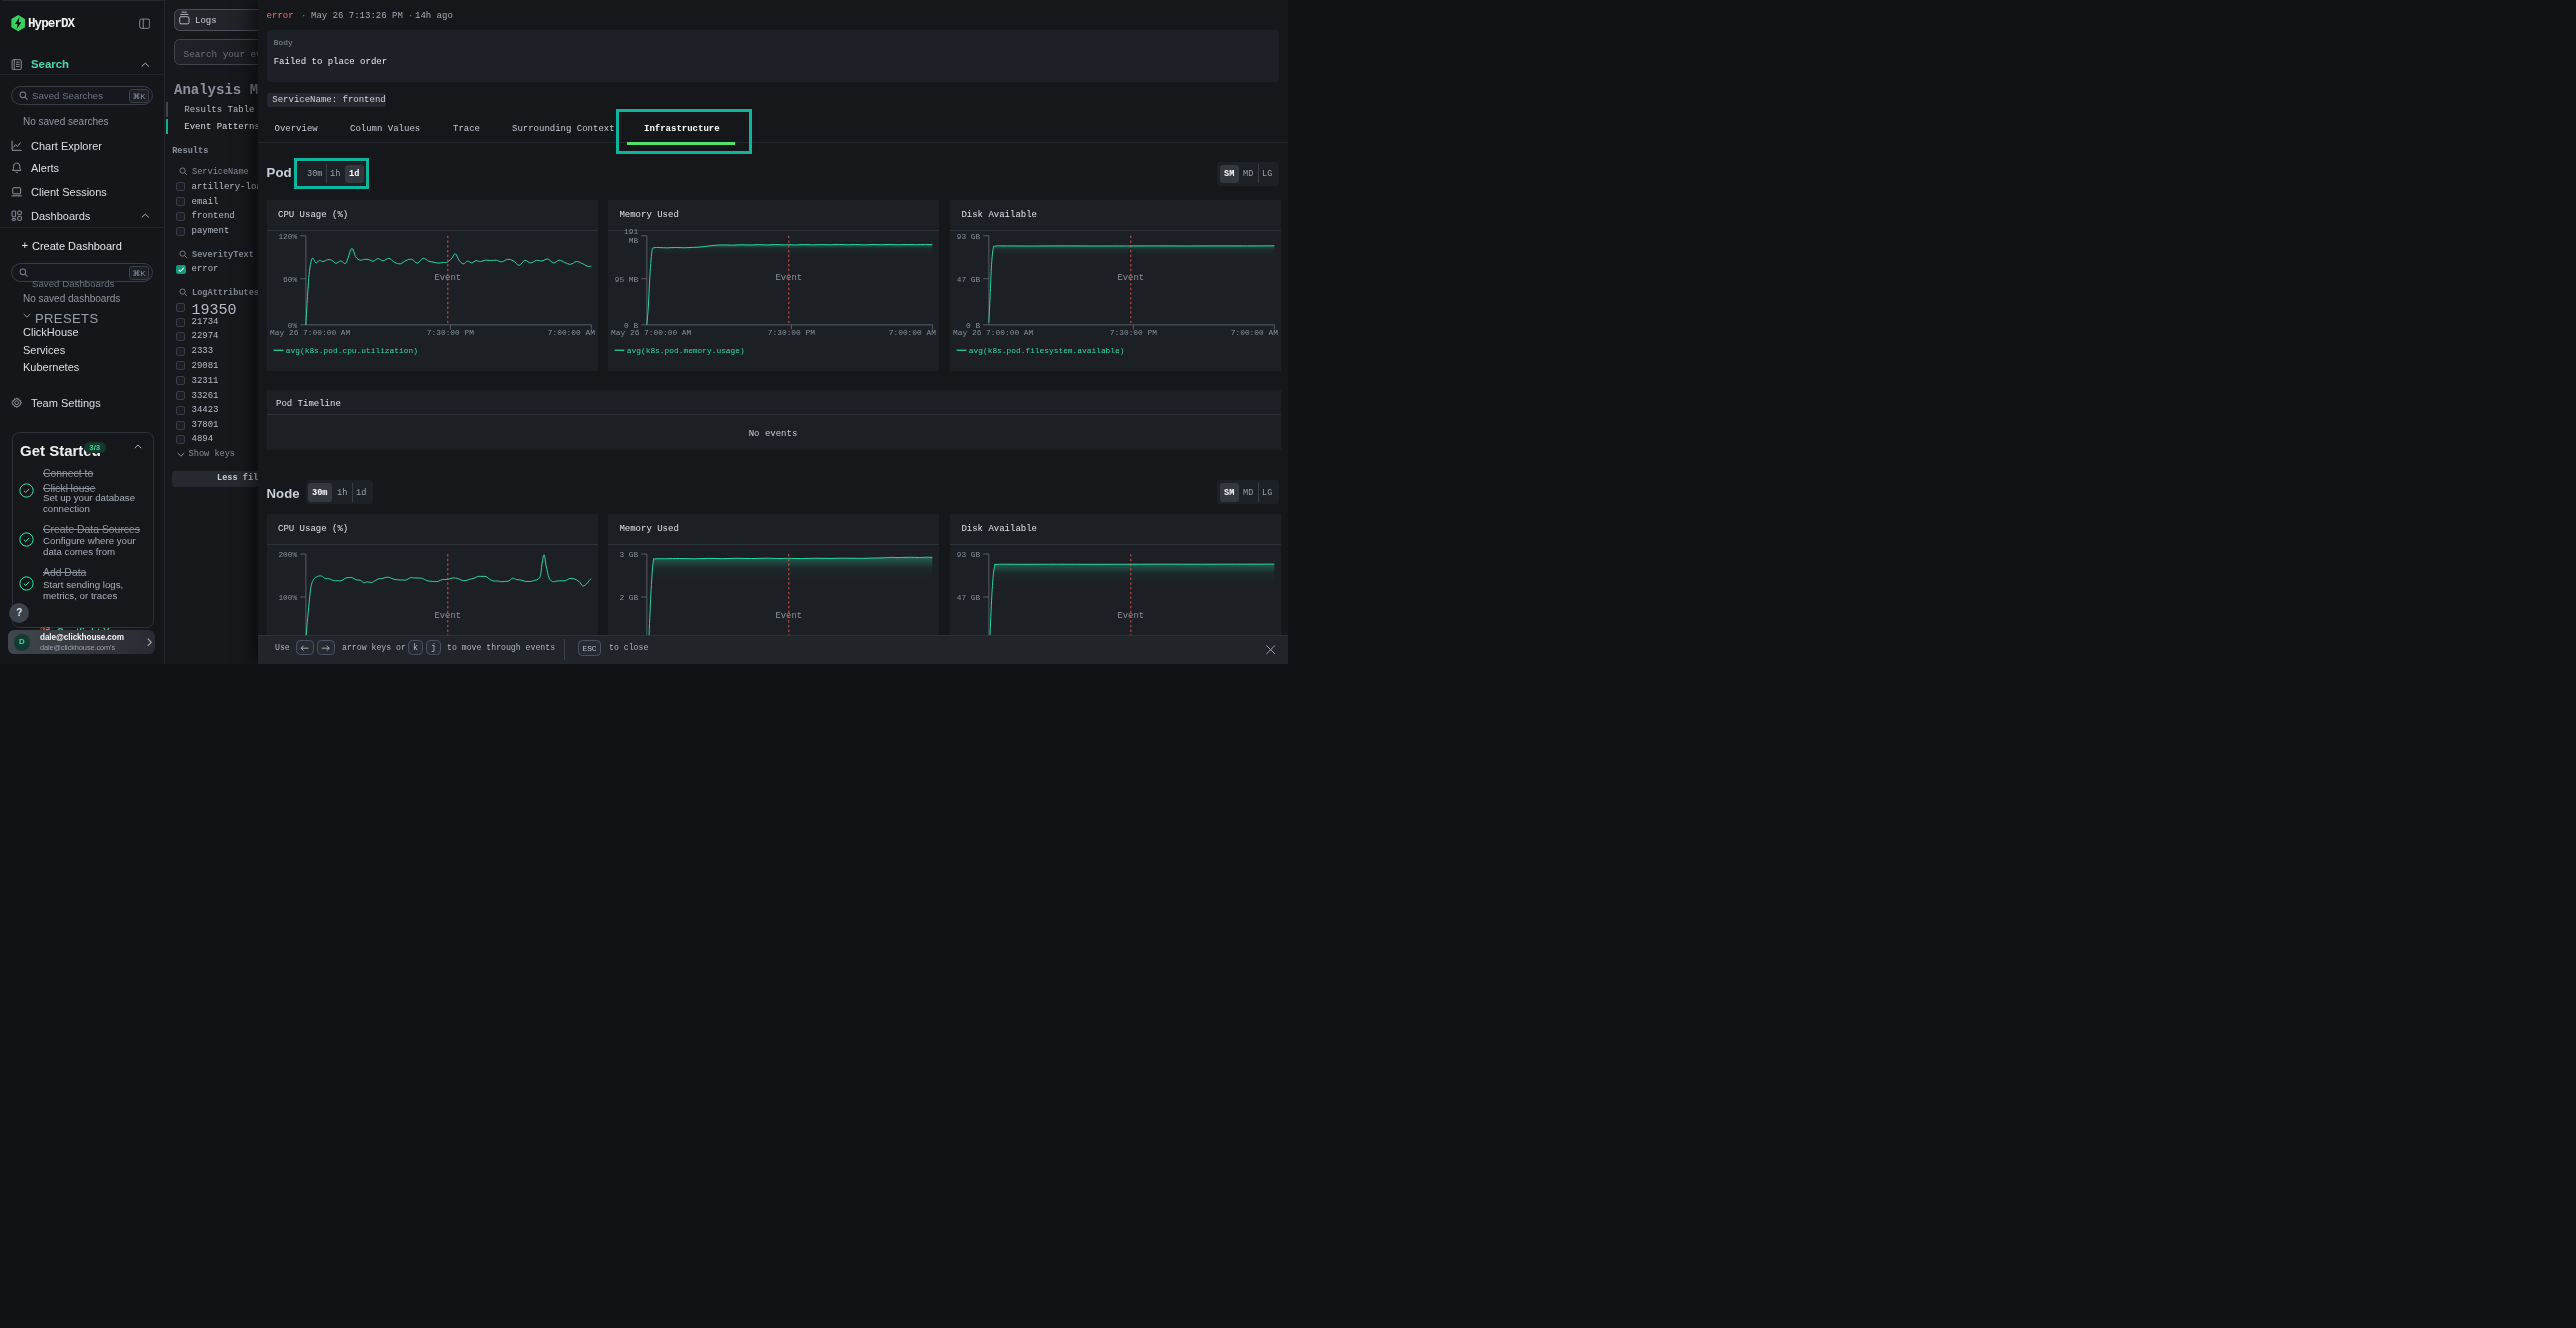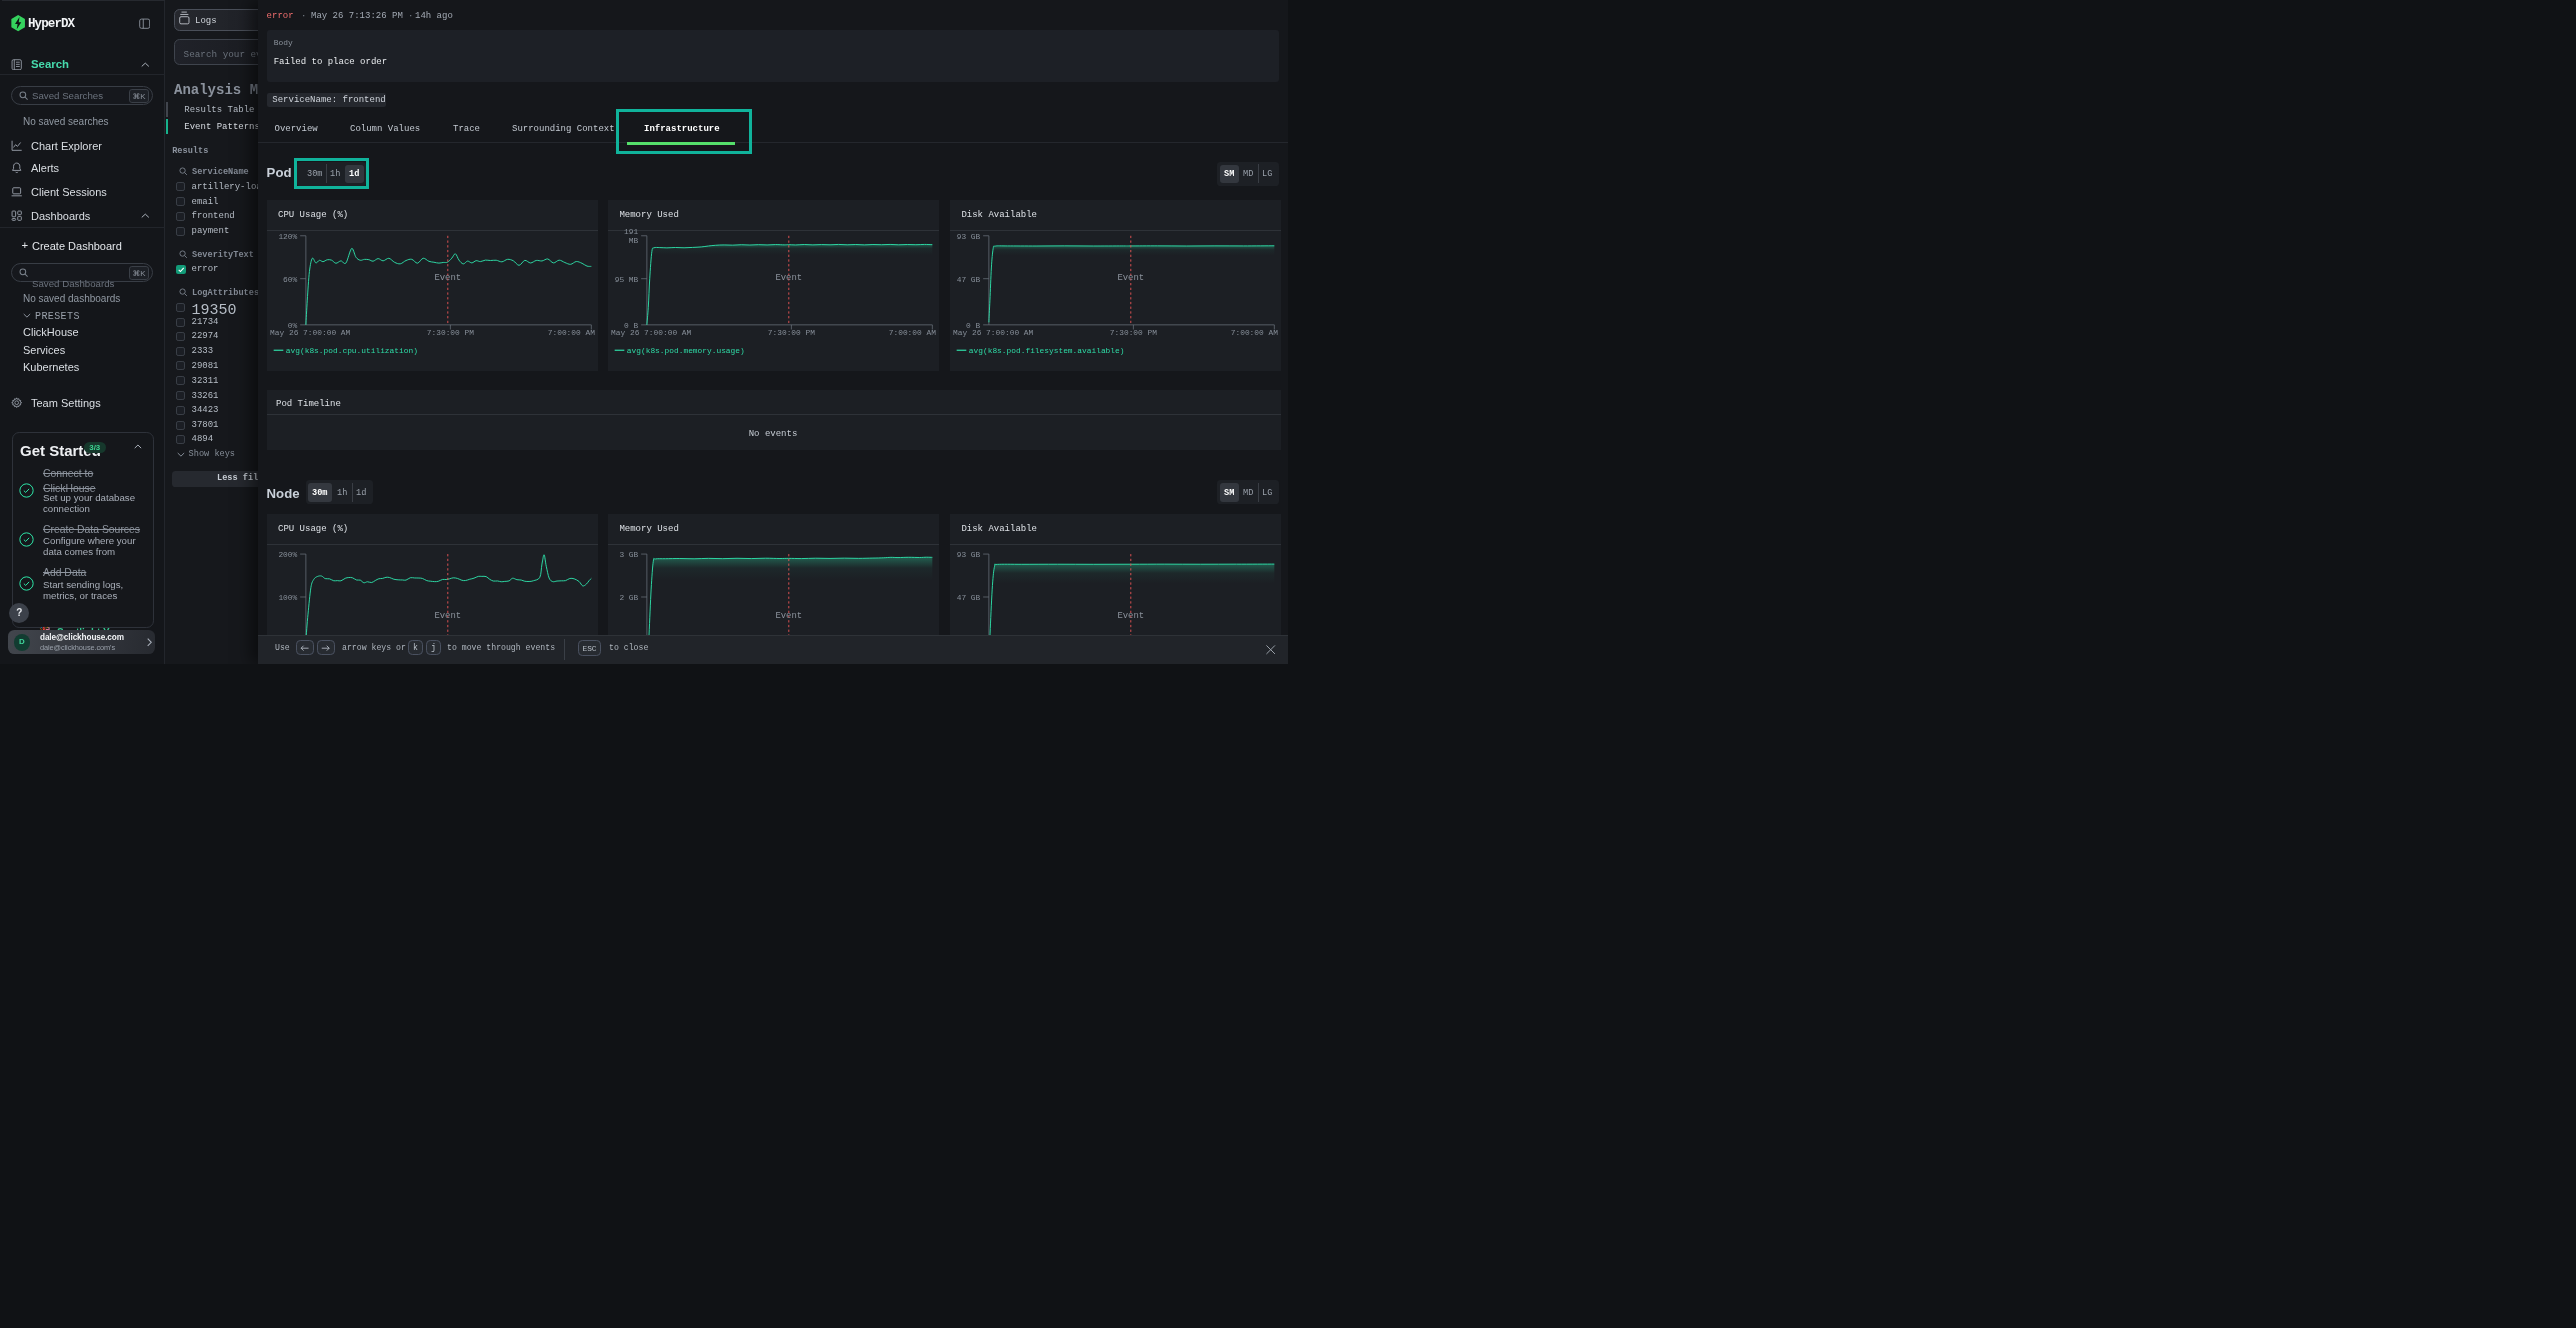--- a/index.html
+++ b/index.html
@@ -90,21 +90,21 @@
     <line x1="8.5" y1="8.5" x2="12" y2="12"></line>
   </svg>
 <div class="abs" style="left:32px;top:278px;font-size:9.7px;color:#6b727d;">Saved Dashboards</div>
 <div class="abs" style="left:129px;top:266px;width:20px;height:13.6px;border:0.7px solid #3a3f47;border-radius:2.9px;background:#1d2026;color:#8b929c;font-size:7.9px;text-align:center;line-height:13px;">⌘K</div>
 
 <div class="abs" style="left:23px;top:293px;font-size:10px;color:#9199a3;">No saved dashboards</div>
 
 <svg class="abs" style="left:23px;top:313px;" width="7.9" height="5" viewBox="0 0 11 7" fill="none" stroke="#8b929c" stroke-width="1.4">
     <path d="M1 1.4 L5.5 5.8 L10 1.4"></path>
   </svg>
-<div class="abs" style="left:35px;top:311px;font-size:10px;color:#9aa1ab;letter-spacing:0.4px;font-family:Liberation Mono, monospace;">PRESETS</div>
+<div class="abs" style="left:35px;top:311px;font-size:13px;color:#9aa1ab;letter-spacing:0.4px;">PRESETS</div>
 
 <div class="abs" style="left:23px;top:326px;font-size:11px;color:#dbdfe4;">ClickHouse</div>
 <div class="abs" style="left:23px;top:344px;font-size:11px;color:#dbdfe4;">Services</div>
 <div class="abs" style="left:23px;top:361px;font-size:11px;color:#dbdfe4;">Kubernetes</div>
 
 <svg class="abs" style="left:11.4px;top:397px;" width="11.4" height="11.4" viewBox="0 0 16 16" fill="none" stroke="#9aa1ab" stroke-width="1.2">
   <circle cx="8" cy="8" r="2.6"></circle>
   <path d="M8 1.2 L8.9 3.2 L11 2.5 L11.4 4.7 L13.6 4.9 L13 7 L15 8 L13 9 L13.6 11.1 L11.4 11.3 L11 13.5 L8.9 12.8 L8 14.8 L7.1 12.8 L5 13.5 L4.6 11.3 L2.4 11.1 L3 9 L1 8 L3 7 L2.4 4.9 L4.6 4.7 L5 2.5 L7.1 3.2 Z"></path>
 </svg>
 <div class="abs" style="left:31px;top:397px;font-size:11px;color:#dbdfe4;">Team Settings</div>
@@ -170,21 +170,21 @@
   <div class="abs" style="left:19.3px;top:105px;font-size:9px;color:#b6bdc6;">Results Table</div>
   <div class="abs" style="left:0.7px;top:119px;width:2.1px;height:15px;background:#17b28c;"></div>
   <div class="abs" style="left:19.3px;top:122px;font-size:9px;color:#d6dae0;">Event Patterns</div>
 
   <div class="abs" style="left:7.2px;top:146px;font-size:8.6px;font-weight:700;color:#8b929d;">Results</div>
 
   <svg class="abs" style="left:13.6px;top:167px;" width="8.6" height="8.6" viewBox="0 0 12 12" fill="none" stroke="#79808a" stroke-width="1.3">
       <circle cx="5" cy="5" r="3.7"></circle>
       <line x1="7.8" y1="7.8" x2="11" y2="11"></line>
     </svg>
-  <div class="abs" style="left:27px;top:167px;font-size:8.6px;font-weight:700;color:#848b96;">ServiceName</div>
+  <div class="abs" style="left:27px;top:167px;font-size:8.6px;font-weight:400;color:#848b96;">ServiceName</div>
   <div class="abs" style="left:11.4px;top:182px;width:8.6px;height:8.6px;border:0.7px solid #3a3f47;border-radius:2.1px;background:#1b1e24;"></div>
   <div class="abs" style="left:26.5px;top:182px;font-size:9px;color:#b6bdc6;">artillery-loa</div>
   <div class="abs" style="left:11.4px;top:197px;width:8.6px;height:8.6px;border:0.7px solid #3a3f47;border-radius:2.1px;background:#1b1e24;"></div>
   <div class="abs" style="left:26.5px;top:197px;font-size:9px;color:#b6bdc6;">email</div>
   <div class="abs" style="left:11.4px;top:212px;width:8.6px;height:8.6px;border:0.7px solid #3a3f47;border-radius:2.1px;background:#1b1e24;"></div>
   <div class="abs" style="left:26.5px;top:211px;font-size:9px;color:#b6bdc6;">frontend</div>
   <div class="abs" style="left:11.4px;top:227px;width:8.6px;height:8.6px;border:0.7px solid #3a3f47;border-radius:2.1px;background:#1b1e24;"></div>
   <div class="abs" style="left:26.5px;top:226px;font-size:9px;color:#b6bdc6;">payment</div>
 
   <svg class="abs" style="left:13.6px;top:250px;" width="8.6" height="8.6" viewBox="0 0 12 12" fill="none" stroke="#79808a" stroke-width="1.3">

